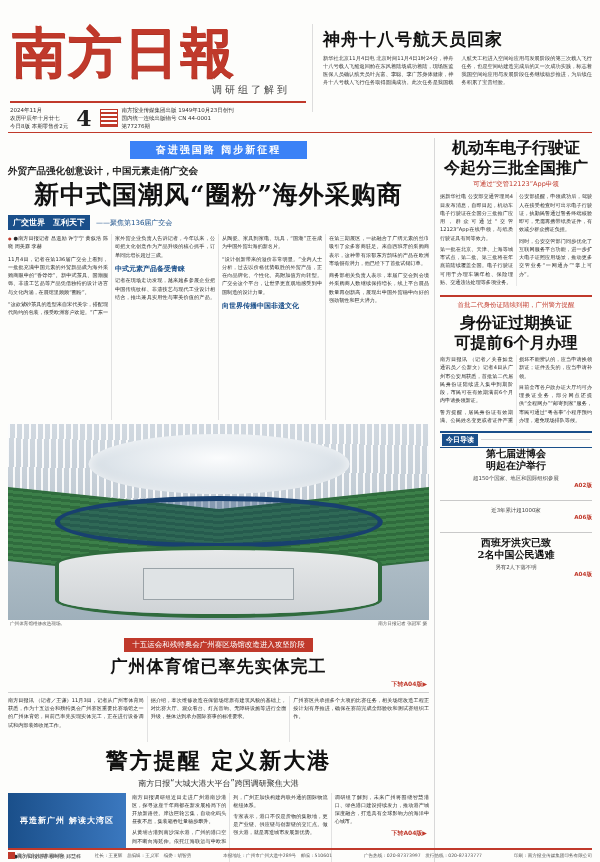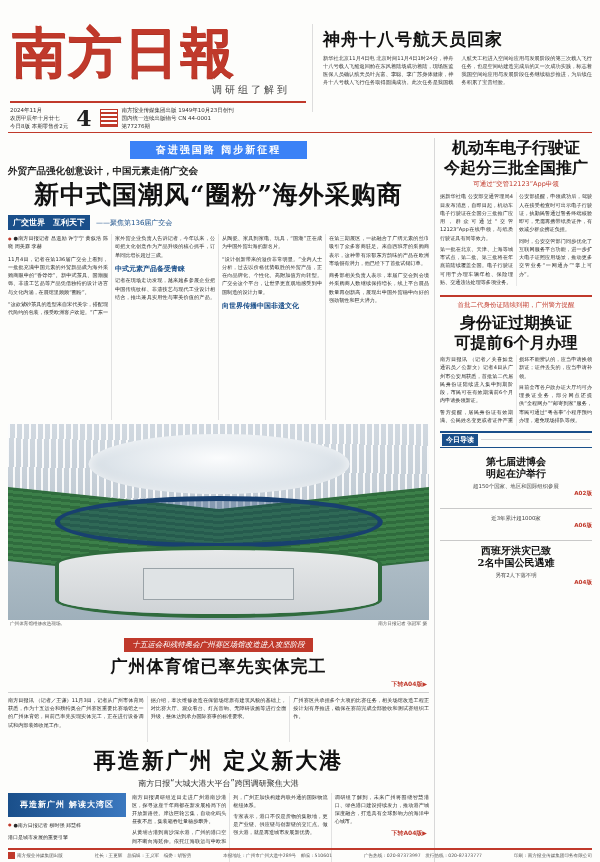--- a/index.html
+++ b/index.html
@@ -246,21 +246,20 @@
   }
   .photo-cap {
     display: flex; justify-content: space-between;
     font-size: 4.6px; color: #555; padding: 1px 2px;
   }
 
   
   .hl2-tag {
     text-align: center;
     margin-top: 3px;
-    font-style: italic;
   }
   .hl2-tag span {
     display: inline-block;
     background: #c0392b;
     color: #fff;
     font-size: 7.5px;
     padding: 2px 8px;
   }
   .headline-2 {
     text-align: center;
@@ -312,21 +311,21 @@
   .bottom-left { width: 118px; flex: 0 0 118px; }
   .mini-banner {
     background: linear-gradient(90deg,#1a4f8a,#3b78bf);
     color: #fff;
     font-size: 8px;
     text-align: center;
     padding: 8px 2px;
     font-family: "DejaVu Serif", serif;
     font-weight: bold;
     letter-spacing: 1px;
-    height: 24px;
+    height: 55px;
     display: flex; align-items: center; justify-content: center;
   }
   .bottom-right {
     flex: 1;
     column-count: 3;
     column-gap: 7px;
     column-rule: 1px solid #e2e2e2;
     font-size: 5.1px;
     line-height: 1.6;
     color: #2b2b2b;
@@ -366,21 +365,21 @@
     column-rule: 1px solid #e8e8e8;
   }
   .side-body p { margin: 0 0 3px 0; }
   .side-rule { border-top: 1px solid #c9c9c9; margin: 4px 0; }
   .side-rule.red { border-top: 2px solid #c0392b; }
   .today-bar {
     display: flex; align-items: center; gap: 3px;
     border-top: 2px solid #1a4f8a;
     border-bottom: 1px solid #1a4f8a;
     padding: 1px 2px;
-    margin-bottom: 8px;
+    margin-bottom: 0;
   }
   .today-bar .tb-label {
     background: #1a4f8a; color: #fff;
     font-size: 7px; padding: 1px 4px; font-weight: bold;
   }
   .digest-item { margin-bottom: 6px; }
   .digest-h {
     font-size: 10px; font-weight: bold;
     font-family: "DejaVu Serif", serif;
     color: #111; text-align: center; line-height: 1.25;
@@ -499,21 +498,21 @@
       <div class="page-ref">下转A04版▶</div>
 
       <div class="hr-thin"></div>
 
       <div class="cols-3">
         <p>南方日报讯 （记者／王谦）11月3日，记者从广州市体育局获悉，作为十五运会和残特奥会广州赛区重要比赛场馆之一的广州体育馆，目前已率先实现实体完工，正在进行设备调试和内部装饰收尾工作。</p>
         <p>据介绍，本次维修改造在保留场馆原有建筑风貌的基础上，对比赛大厅、观众看台、灯光音响、无障碍设施等进行全面升级，整体达到承办国际赛事的标准要求。</p>
         <p>广州赛区共承担多个大项的比赛任务，相关场馆改造工程正按计划有序推进，确保在赛前完成全部验收和测试赛组织工作。</p>
       </div>
 
-      <div class="headline-3">再造新广州 定义新大港</div>
+      <div class="headline-3">警方提醒 定义新大港</div>
       <div class="subhead-3">南方日报“大城大港大平台”跨国调研聚焦大港</div>
 
       <div class="bottom-split">
         <div class="bottom-left">
           <div class="mini-banner">再造新广州 解读大湾区</div>
           <div class="mini-text dot-lead">●南方日报记者 柳时强 郑慧梓</div>
           <div class="mini-text">港口是城市发展的重要引擎</div>
         </div>
         <div class="bottom-right">
           <p>南方日报调研组近日走进广州港南沙港区，探寻这座千年商都在新发展格局下的开放新路径。岸边巨轮云集，自动化码头昼夜不息，集装箱吞吐量稳步攀升。</p>

